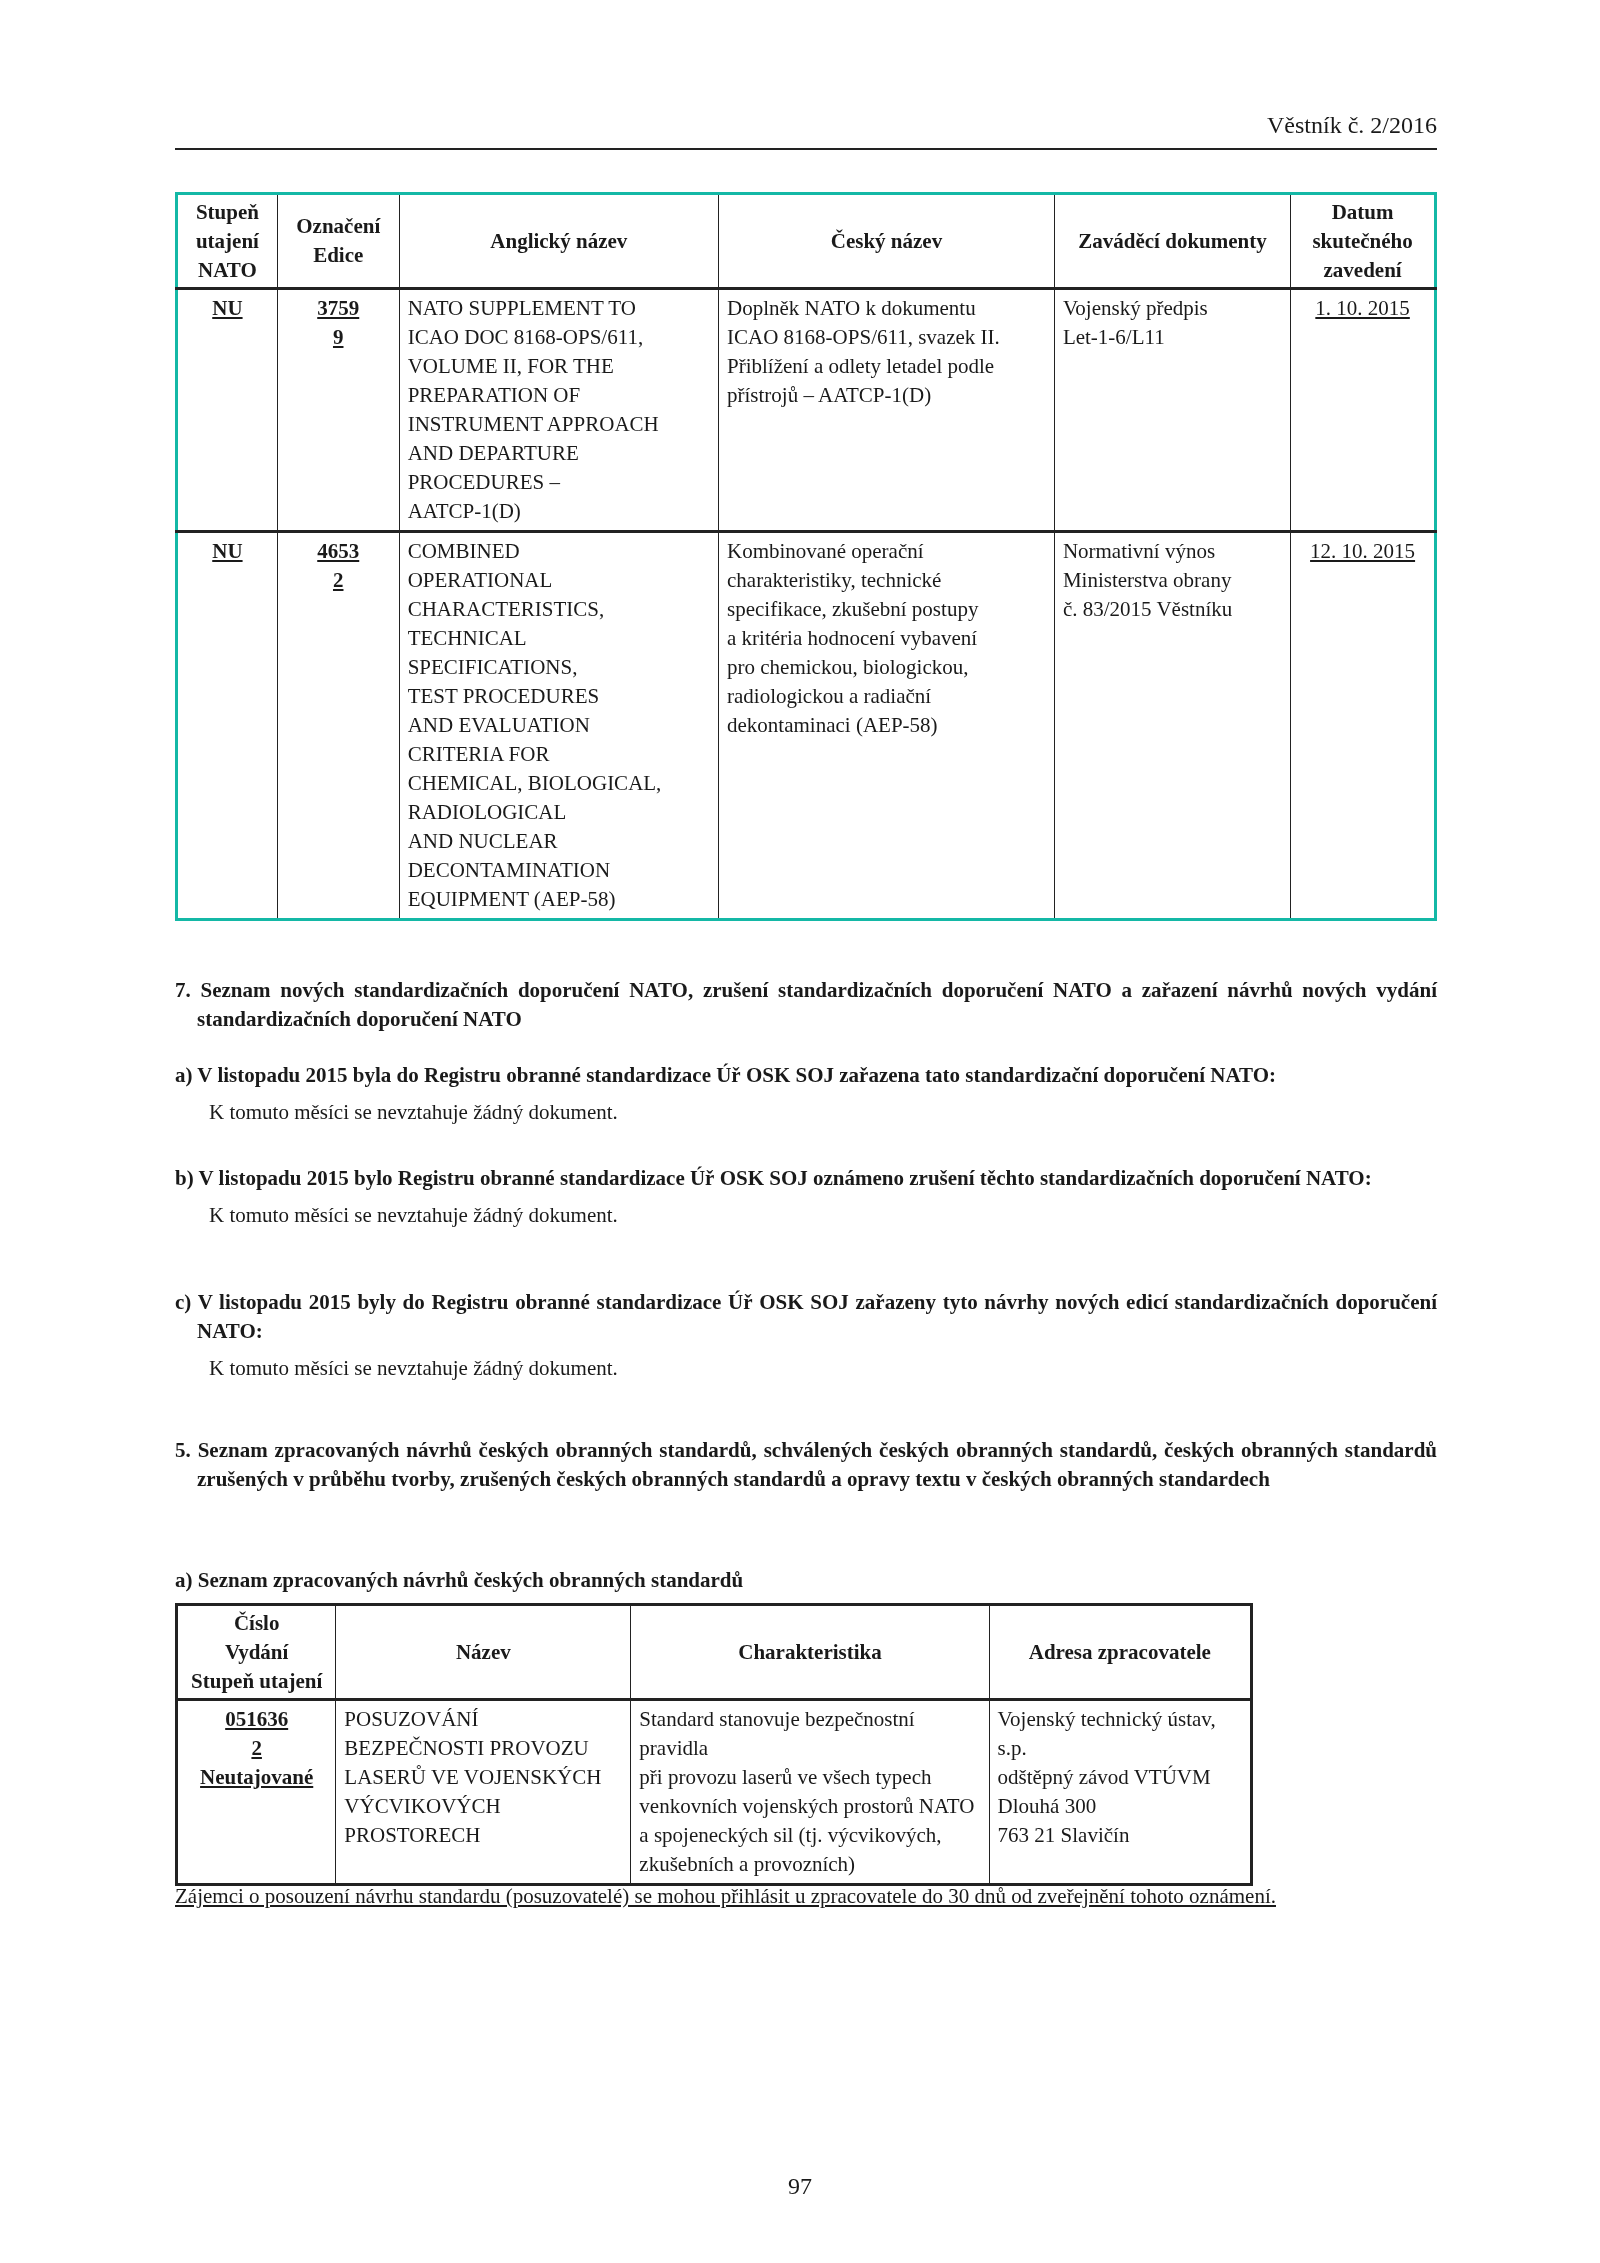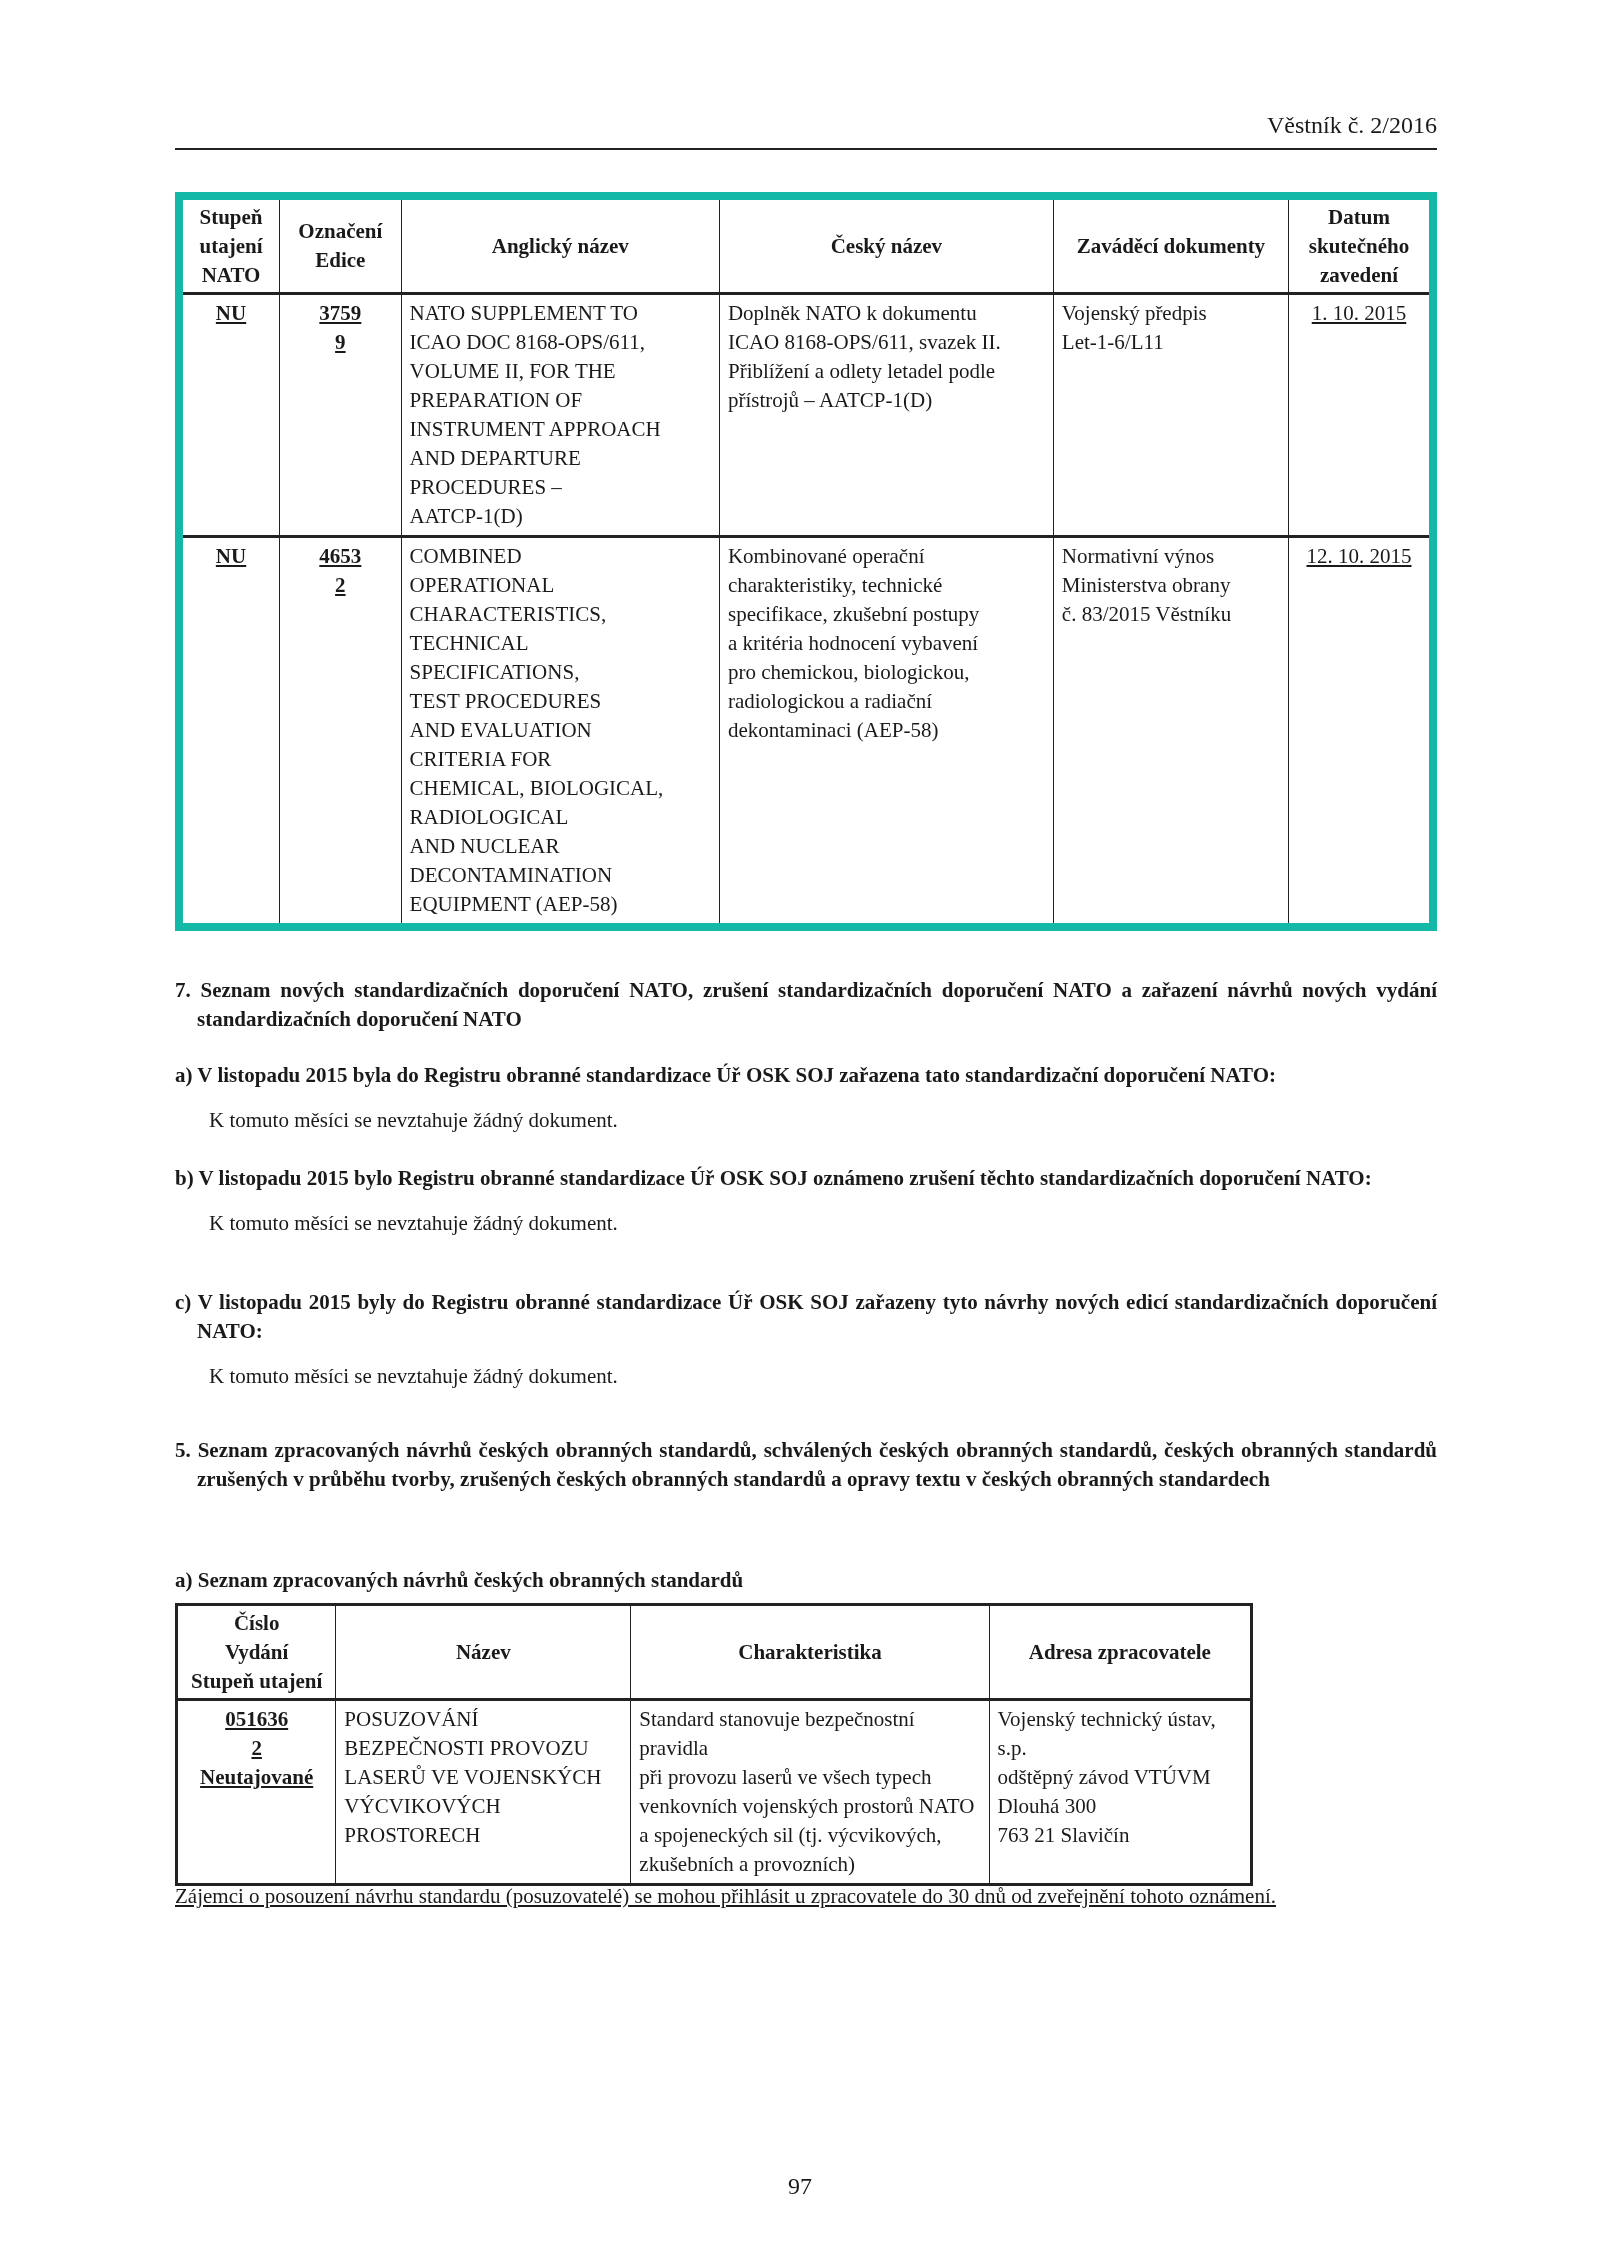--- a/index.html
+++ b/index.html
@@ -2,29 +2,29 @@
 <html><head>
 <meta charset="utf-8">
 <style>
   html, body { margin: 0; padding: 0; background: #ffffff; }
   body { width: 1600px; height: 2263px; position: relative; font-family: "Liberation Serif", "DejaVu Serif", serif; color: #1a1a1a; overflow: hidden; }
   .page-header { position: absolute; left: 175px; top: 108px; width: 1262px; height: 40px; border-bottom: 2px solid #222; }
   .page-header .title { position: absolute; right: 0; top: 4px; font-size: 24px; }
   table { border-collapse: collapse; position: absolute; font-size: 21px; line-height: 29px; }
   th, td { border: 1.5px solid #222; vertical-align: top; padding: 4px 8px; }
   th { font-weight: bold; text-align: center; vertical-align: middle; padding: 2px 4px; }
-  .t1 { left: 175px; top: 192px; width: 1262px; border: 8px solid #14b8a6; }
+  .t1 { left: 175px; top: 192px; width: 1262px; border: 3px solid #14b8a6; }
   .t1 thead tr { border-bottom: 3px solid #222; }
   .t1 tbody tr + tr { border-top: 3px solid #222; }
   .center { text-align: center; text-decoration: underline; }
   .bold { font-weight: bold; }
   .line { display: block; }
   .section { position: absolute; left: 175px; width: 1262px; font-size: 21px; line-height: 29px; }
   .section .h { font-weight: bold; text-align: justify; padding-left: 22px; text-indent: -22px; }
-  .section .note { padding-left: 34px; margin-top: 16px; }
+  .section .note { padding-left: 34px; margin-top: 8px; }
   .t2 { left: 175px; top: 1603px; width: 1078px; border: 3px solid #222; }
   .t2 thead tr { border-bottom: 3px solid #222; }
   .footer-note { position: absolute; left: 175px; top: 1884px; width: 1270px; font-size: 21px; white-space: nowrap; text-decoration: underline; }
   .page-number { position: absolute; left: 0; width: 1600px; top: 2153px; text-align: center; font-size: 24px; margin-top: 20px; }
 </style>
 </head>
 <body>
 
 <div class="page-header">
   <span class="title">Věstník č. 2/2016</span>

